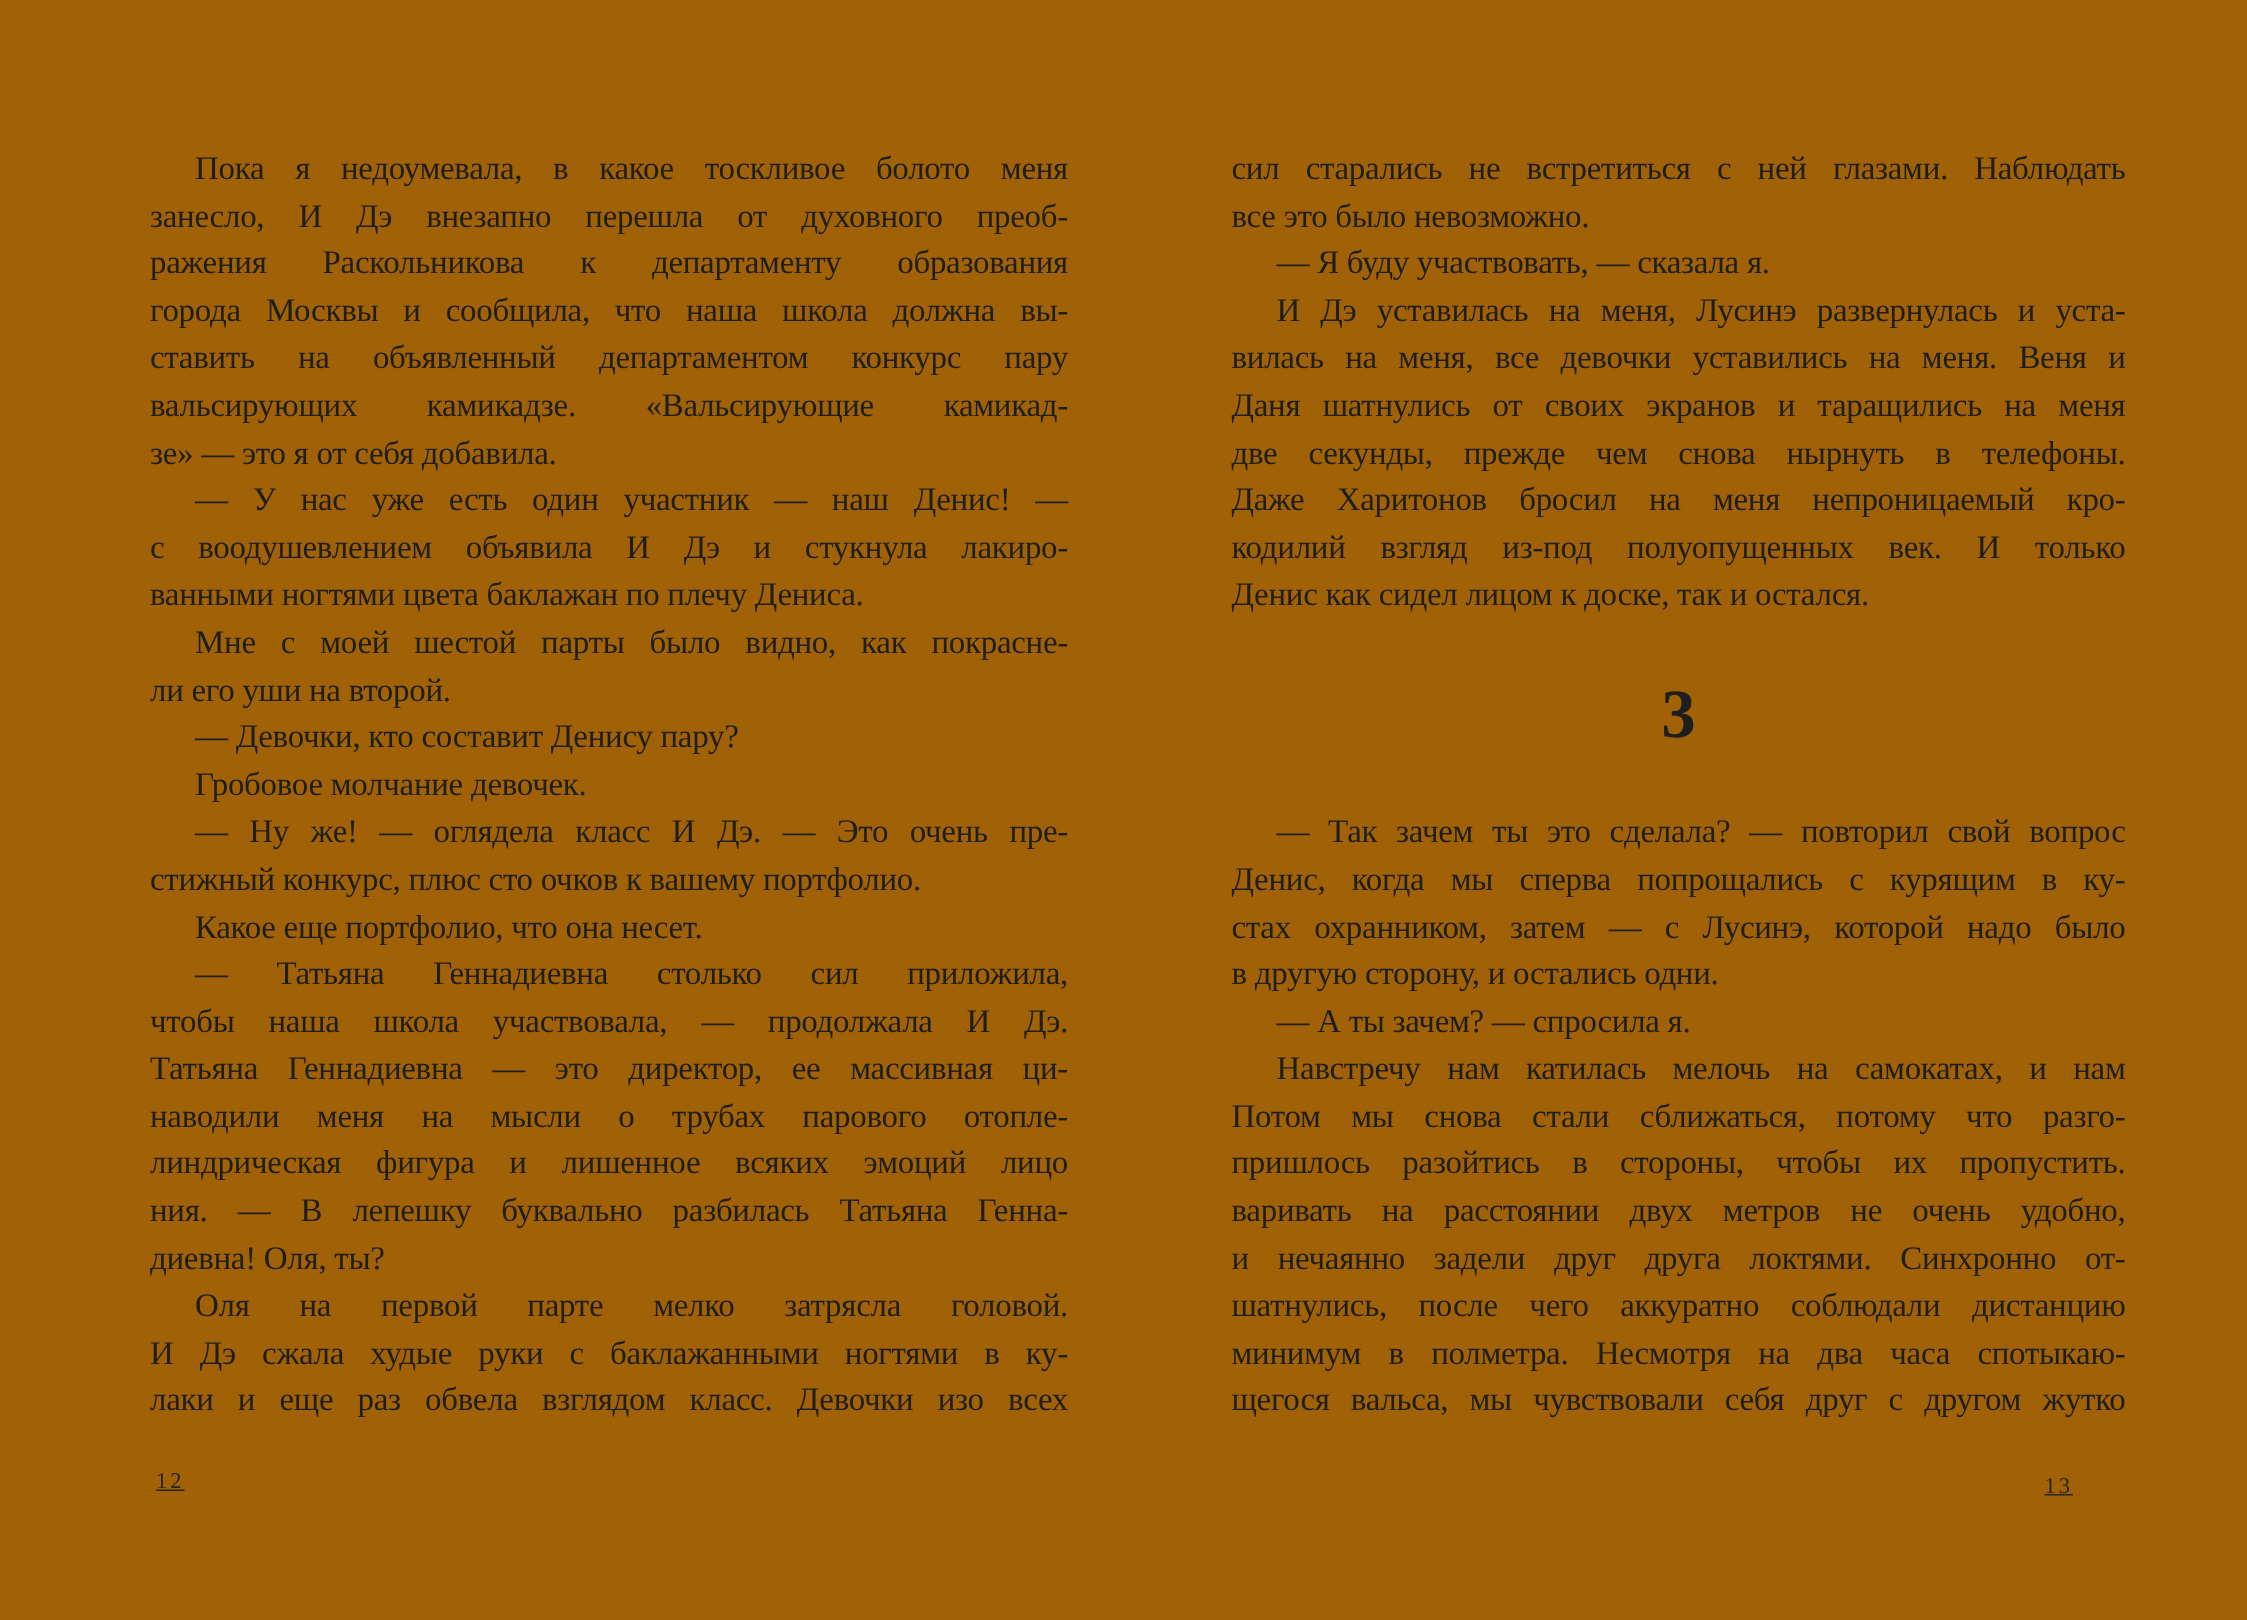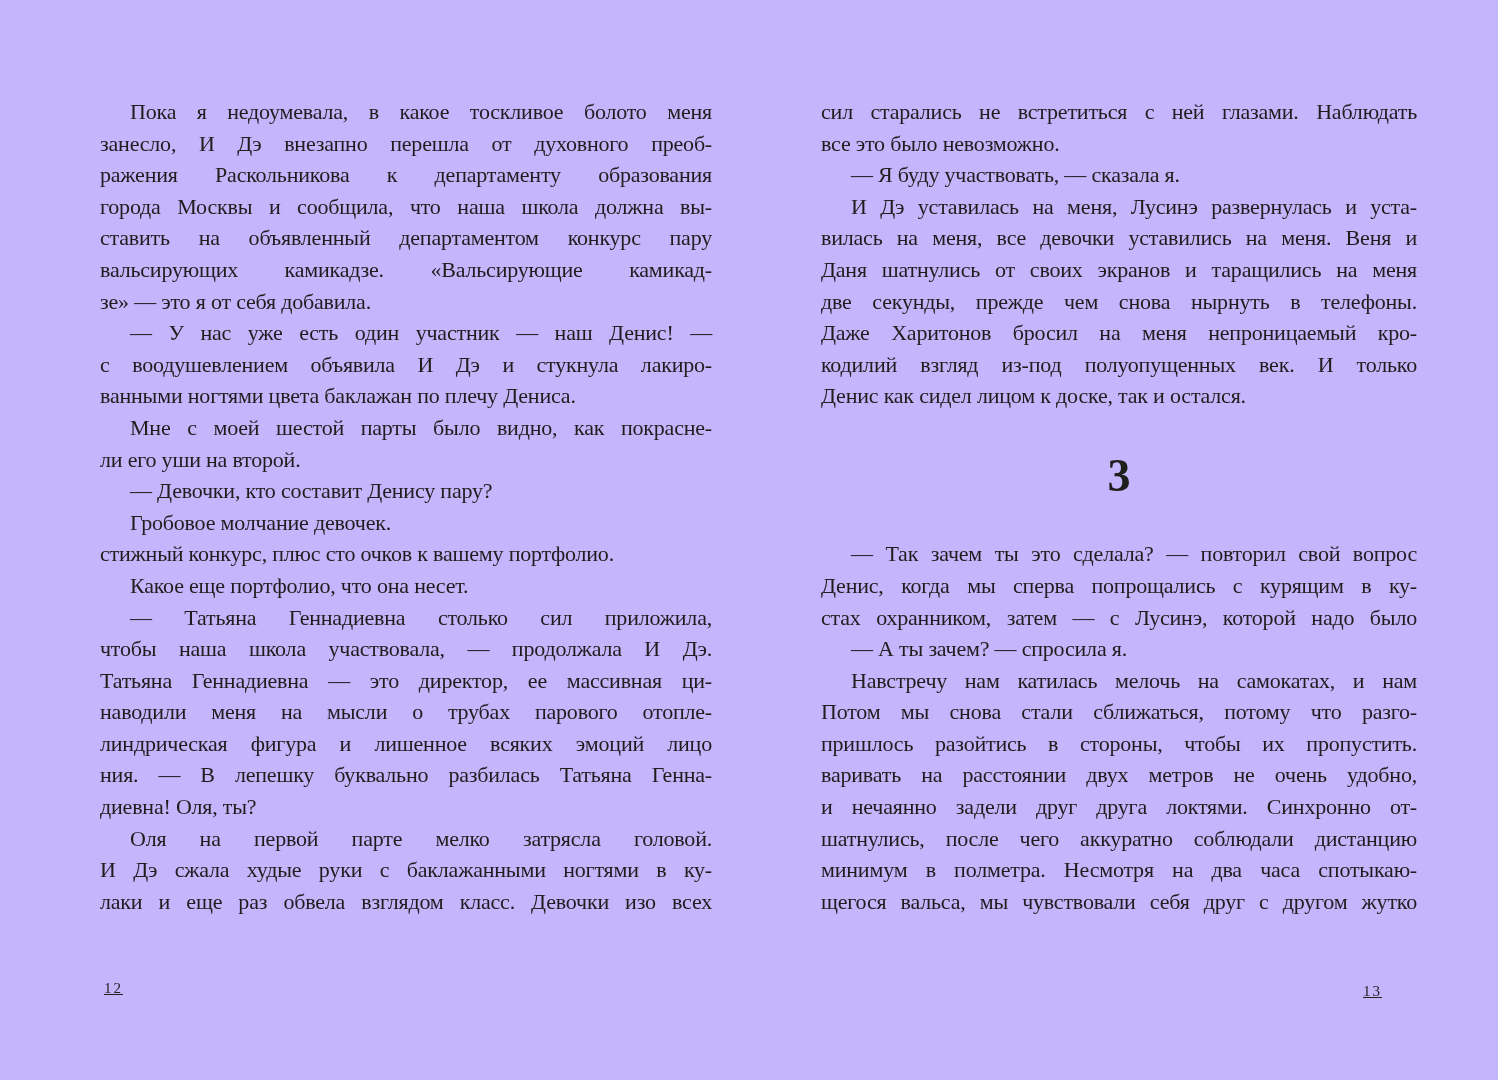--- a/index.html
+++ b/index.html
@@ -11,21 +11,21 @@
     position: relative;
     width: 1498px;
     height: 1080px;
     overflow: hidden;
     font-family: "Liberation Serif", "DejaVu Serif", serif;
     color: #1e1e1c;
   }
   .book-spread {
     position: absolute;
     inset: 0;
-    background: #c4b5fd;
+    background: #a16207;
   }
   .text-block {
     position: absolute;
     top: 96px;
   }
   #left-page-text {
     left: 100px;
     width: 612px;
   }
   #right-page-text {
@@ -86,20 +86,21 @@
       <div class="line">ставить на объявленный департаментом конкурс пару</div>
       <div class="line">вальсирующих камикадзе. «Вальсирующие камикад-</div>
       <div class="line last">зе» — это я от себя добавила.</div>
       <div class="line indent">— У нас уже есть один участник — наш Денис! —</div>
       <div class="line">с воодушевлением объявила И Дэ и стукнула лакиро-</div>
       <div class="line last">ванными ногтями цвета баклажан по плечу Дениса.</div>
       <div class="line indent">Мне с моей шестой парты было видно, как покрасне-</div>
       <div class="line last">ли его уши на второй.</div>
       <div class="line last indent">— Девочки, кто составит Денису пару?</div>
       <div class="line last indent">Гробовое молчание девочек.</div>
+      <div class="line indent">— Ну же! — оглядела класс И Дэ. — Это очень пре-</div>
       <div class="line last">стижный конкурс, плюс сто очков к вашему портфолио.</div>
       <div class="line last indent">Какое еще портфолио, что она несет.</div>
       <div class="line indent">— Татьяна Геннадиевна столько сил приложила,</div>
       <div class="line">чтобы наша школа участвовала, — продолжала И Дэ.</div>
       <div class="line">Татьяна Геннадиевна — это директор, ее массивная ци-</div>
       <div class="line">наводили меня на мысли о трубах парового отопле-</div>
       <div class="line">линдрическая фигура и лишенное всяких эмоций лицо</div>
       <div class="line">ния. — В лепешку буквально разбилась Татьяна Генна-</div>
       <div class="line last">диевна! Оля, ты?</div>
       <div class="line indent">Оля на первой парте мелко затрясла головой.</div>
@@ -115,20 +116,21 @@
       <div class="line">вилась на меня, все девочки уставились на меня. Веня и</div>
       <div class="line">Даня шатнулись от своих экранов и таращились на меня</div>
       <div class="line">две секунды, прежде чем снова нырнуть в телефоны.</div>
       <div class="line">Даже Харитонов бросил на меня непроницаемый кро-</div>
       <div class="line">кодилий взгляд из-под полуопущенных век. И только</div>
       <div class="line last">Денис как сидел лицом к доске, так и остался.</div>
       <div class="chapter-heading">3</div>
       <div class="line indent">— Так зачем ты это сделала? — повторил свой вопрос</div>
       <div class="line">Денис, когда мы сперва попрощались с курящим в ку-</div>
       <div class="line">стах охранником, затем — с Лусинэ, которой надо было</div>
+      <div class="line last">в другую сторону, и остались одни.</div>
       <div class="line last indent">— А ты зачем? — спросила я.</div>
       <div class="line indent">Навстречу нам катилась мелочь на самокатах, и нам</div>
       <div class="line">Потом мы снова стали сближаться, потому что разго-</div>
       <div class="line">пришлось разойтись в стороны, чтобы их пропустить.</div>
       <div class="line">варивать на расстоянии двух метров не очень удобно,</div>
       <div class="line">и нечаянно задели друг друга локтями. Синхронно от-</div>
       <div class="line">шатнулись, после чего аккуратно соблюдали дистанцию</div>
       <div class="line">минимум в полметра. Несмотря на два часа спотыкаю-</div>
       <div class="line">щегося вальса, мы чувствовали себя друг с другом жутко</div>
     </div>

